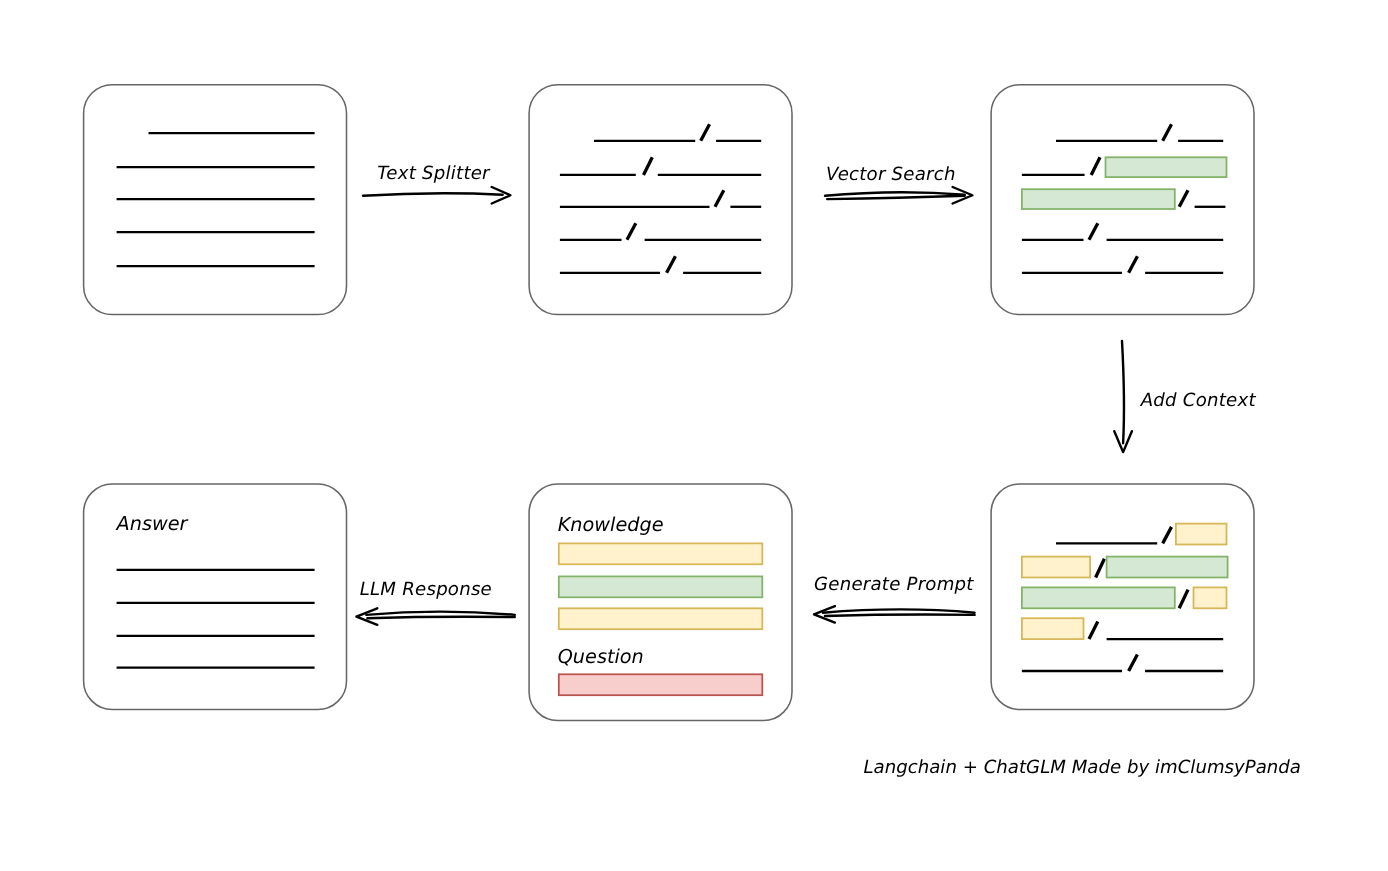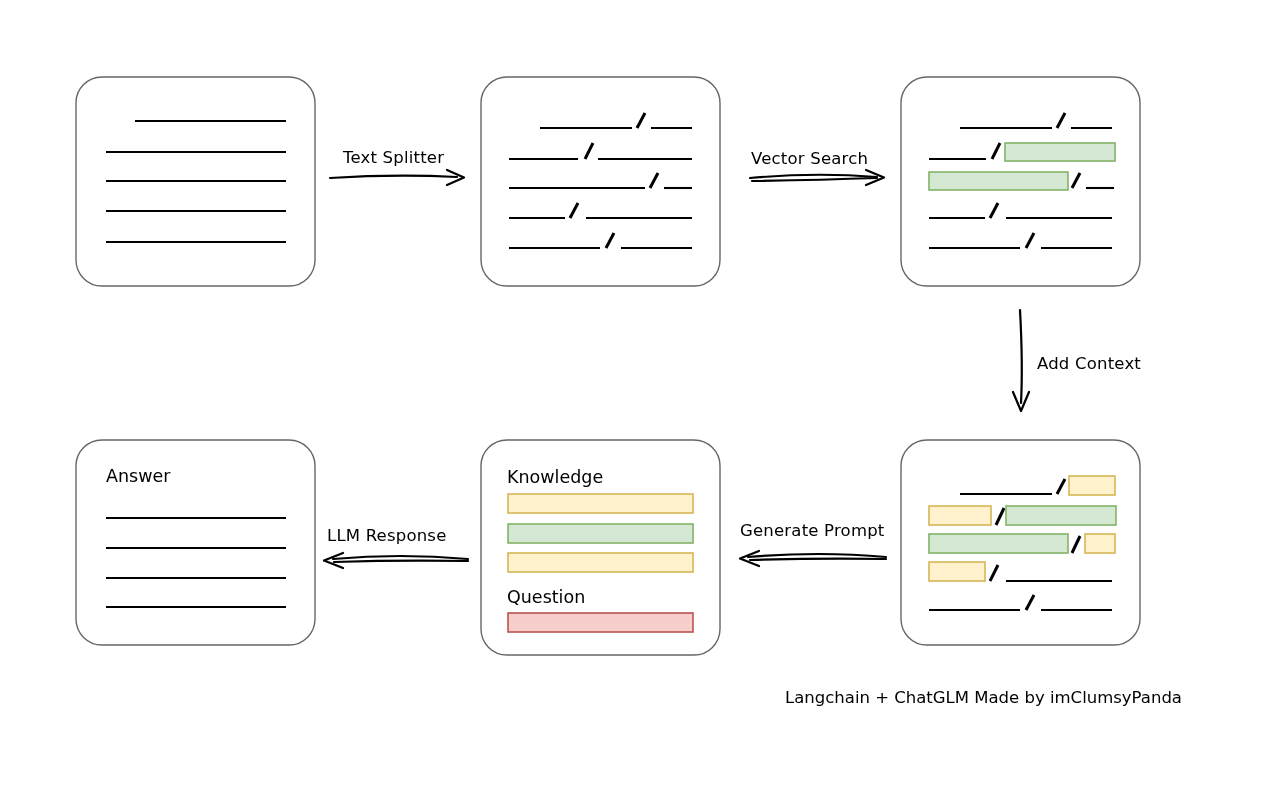--- a/index.html
+++ b/index.html
@@ -13,20 +13,21 @@
     width: 1262px;
     height: 792px;
     position: relative;
     overflow: hidden;
   }
   #diagram-root {
     position: absolute;
     left: 0; top: 0;
     width: 1262px;
     height: 792px;
+    font-style: italic;
   }
   svg.canvas {
     position: absolute;
     left: 0; top: 0;
     width: 1262px;
     height: 792px;
     display: block;
   }
   .card-rect {
     fill: #ffffff;

